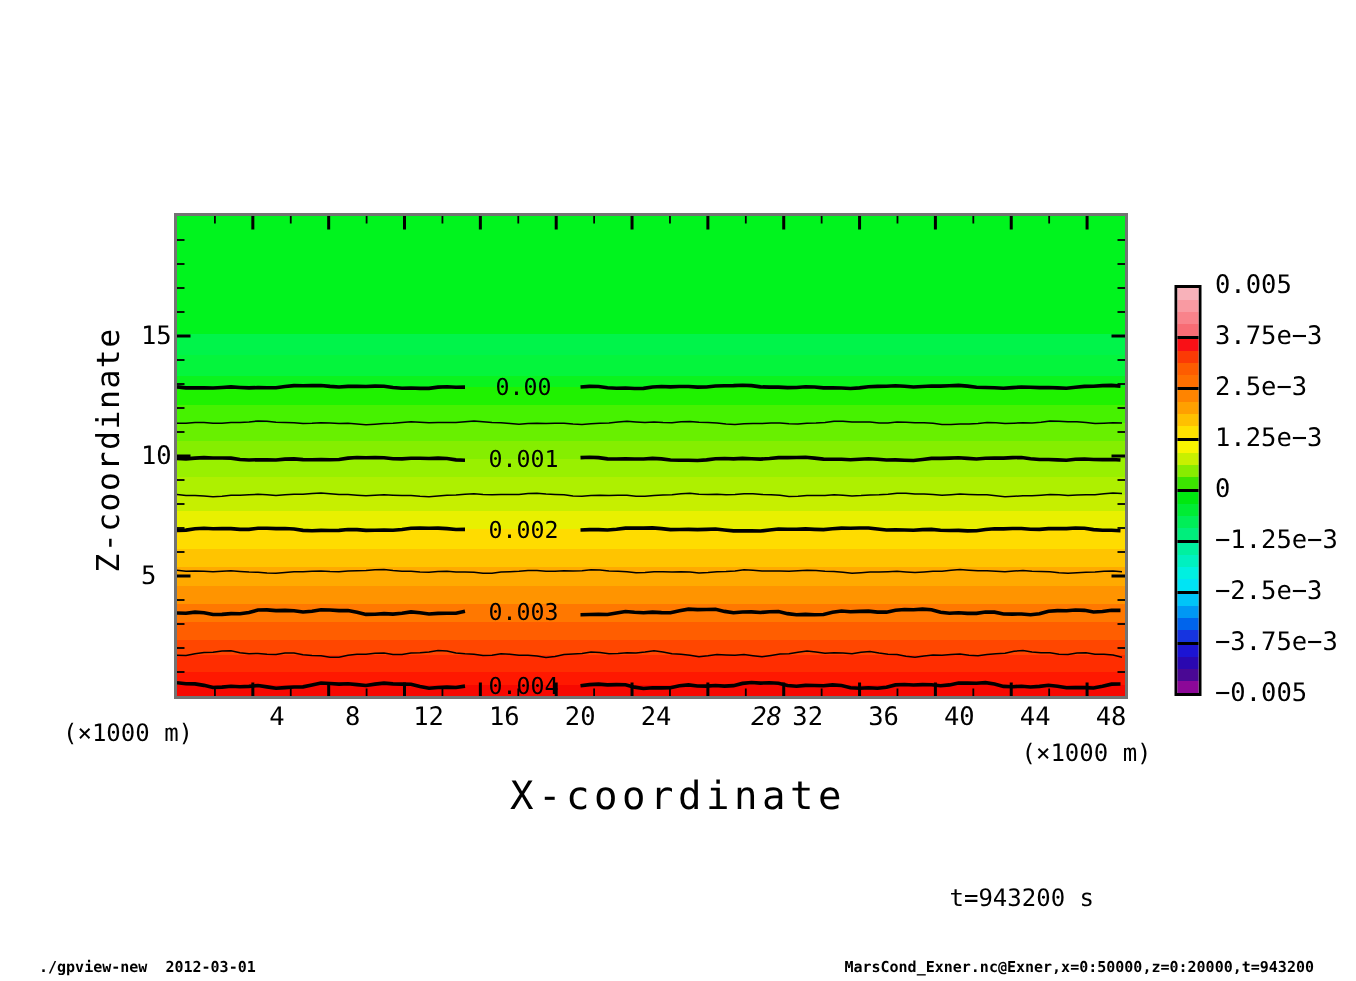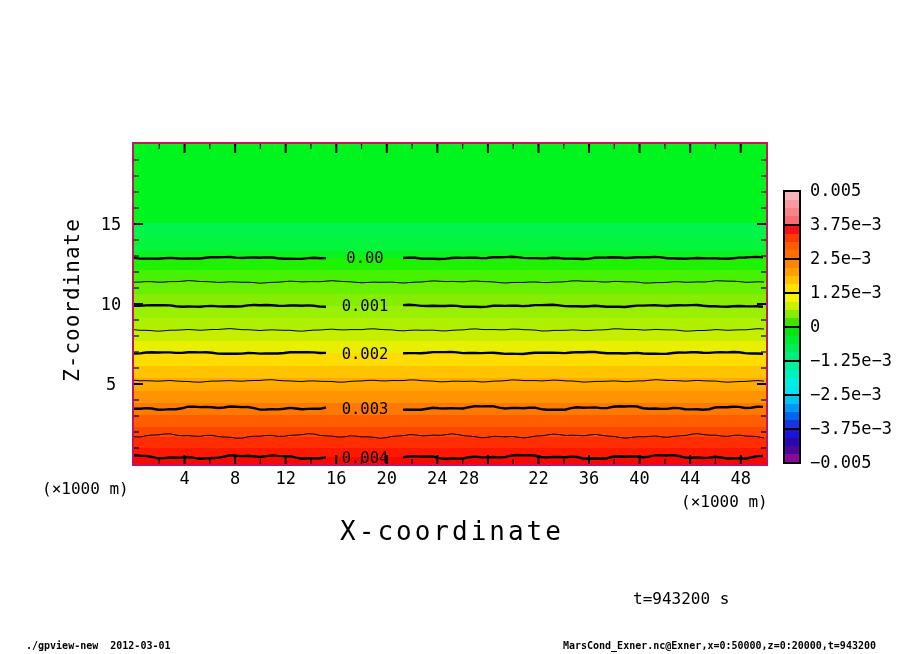--- a/index.html
+++ b/index.html
@@ -4,27 +4,27 @@
 <style>
   * { margin:0; padding:0; box-sizing:border-box; }
   html,body { background:#fff; }
   #canvas {
     position:relative; width:904px; height:654px; background:#fff;
     font-family:"DejaVu Sans Mono", monospace; color:#000; overflow:hidden;
   }
   .abs { position:absolute; }
   #title { left:152px; top:78px; width:600px; text-align:center;
            font-size:24px; letter-spacing:1px; white-space:pre; }
-  #plot { left:132px; top:142px; width:636px; height:324px; border:2px solid #be185d; }
+  #plot { left:116px; top:142px; width:636px; height:324px; border:2px solid #737373; }
   #plot-svg { position:absolute; left:0; top:0; }
   #ylabel { left:72px; top:300px; transform:translate(-50%,-50%) rotate(-90deg);
             font-size:21px; letter-spacing:1px; white-space:nowrap; }
   #xlabel { left:252px; top:516px; width:400px; text-align:center;
             font-size:26px; letter-spacing:3px; }
-  .ytick { width:34px; text-align:center; font-size:17px; line-height:20px; }
+  .ytick { width:34px; text-align:left; font-size:17px; line-height:20px; }
   .xtick { width:50px; text-align:center; font-size:17px; line-height:18px; }
   #xunit-left  { left:42px;  top:479px; font-size:16px; white-space:pre; }
   #xunit-right { left:681px; top:492px; font-size:16px; white-space:pre; }
   #colorbar { left:783px; top:190px; width:18px; height:274px;
               border:2px solid #000; display:flex; flex-direction:column; }
   .cb-seg { flex:1 1 0; }
   .cb-seg + .cb-seg { border-top:2px solid #000; }
   .cb-label { left:810px; font-size:17px; line-height:20px; white-space:pre; }
   #contour-interval { left:152px; top:560px; width:600px; text-align:center;
                       font-size:17px; letter-spacing:0.5px; white-space:pre; }
@@ -158,22 +158,22 @@
       <div class="abs ytick" style="left: 94px; top: 294px;">10</div>
       <div class="abs ytick" style="left: 94px; top: 214px;">15</div>
     </div>
   <div id="xticks">
       <div class="abs xtick" style="left: 159.56px; top: 469px;">4</div>
       <div class="abs xtick" style="left: 210.12px; top: 469px;">8</div>
       <div class="abs xtick" style="left: 260.68px; top: 469px;">12</div>
       <div class="abs xtick" style="left: 311.24px; top: 469px;">16</div>
       <div class="abs xtick" style="left: 361.8px; top: 469px;">20</div>
       <div class="abs xtick" style="left: 412.36px; top: 469px;">24</div>
-      <div class="abs xtick" style="left: 444px; top: 469px;">28</div>
-      <div class="abs xtick" style="left: 513.48px; top: 469px;">22</div>
+      <div class="abs xtick" style="left: 486px; top: 469px; font-style: italic;">28</div>
+      <div class="abs xtick" style="left: 513.48px; top: 469px;">32</div>
       <div class="abs xtick" style="left: 564.04px; top: 469px;">36</div>
       <div class="abs xtick" style="left: 614.6px; top: 469px;">40</div>
       <div class="abs xtick" style="left: 665.16px; top: 469px;">44</div>
       <div class="abs xtick" style="left: 715.72px; top: 469px;">48</div>
     </div>
 
   <div class="abs" id="xunit-left">(×1000 m)</div>
   <div class="abs" id="xunit-right">(×1000 m)</div>
 
   <div class="abs" id="xlabel">X-coordinate</div>

